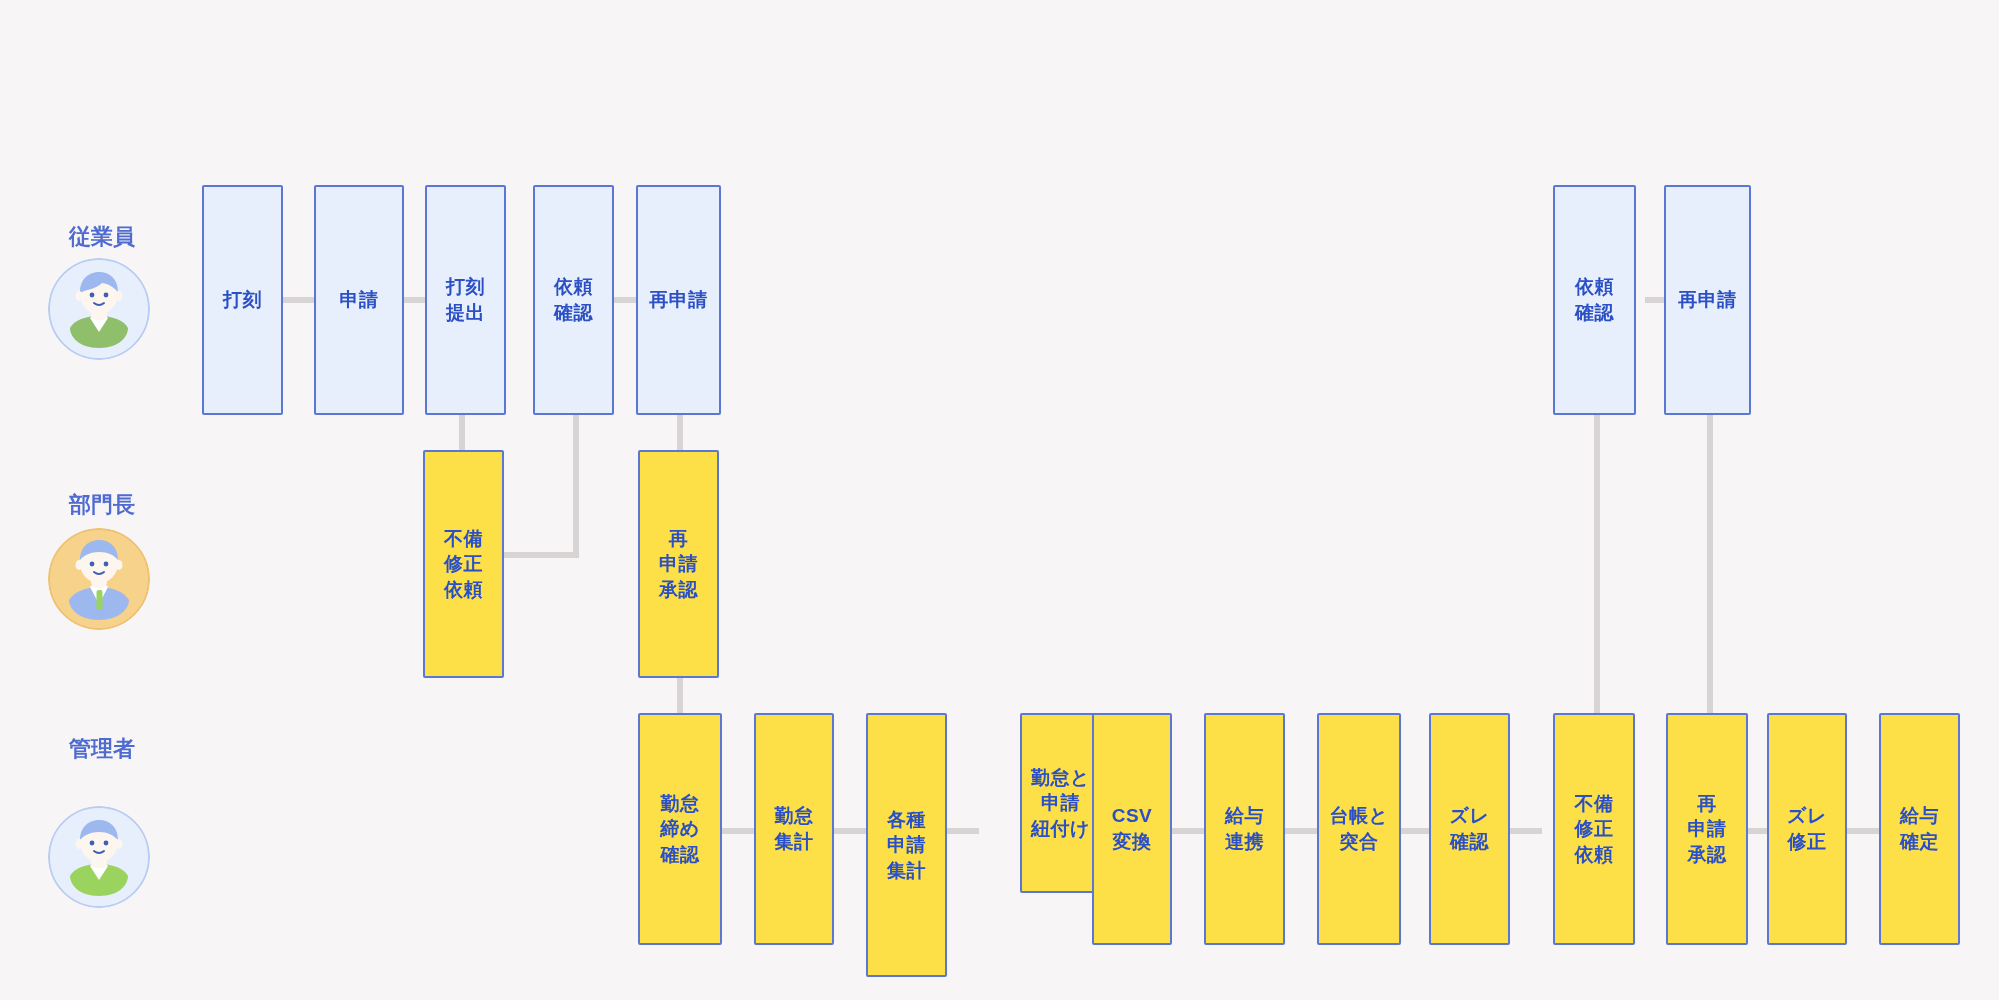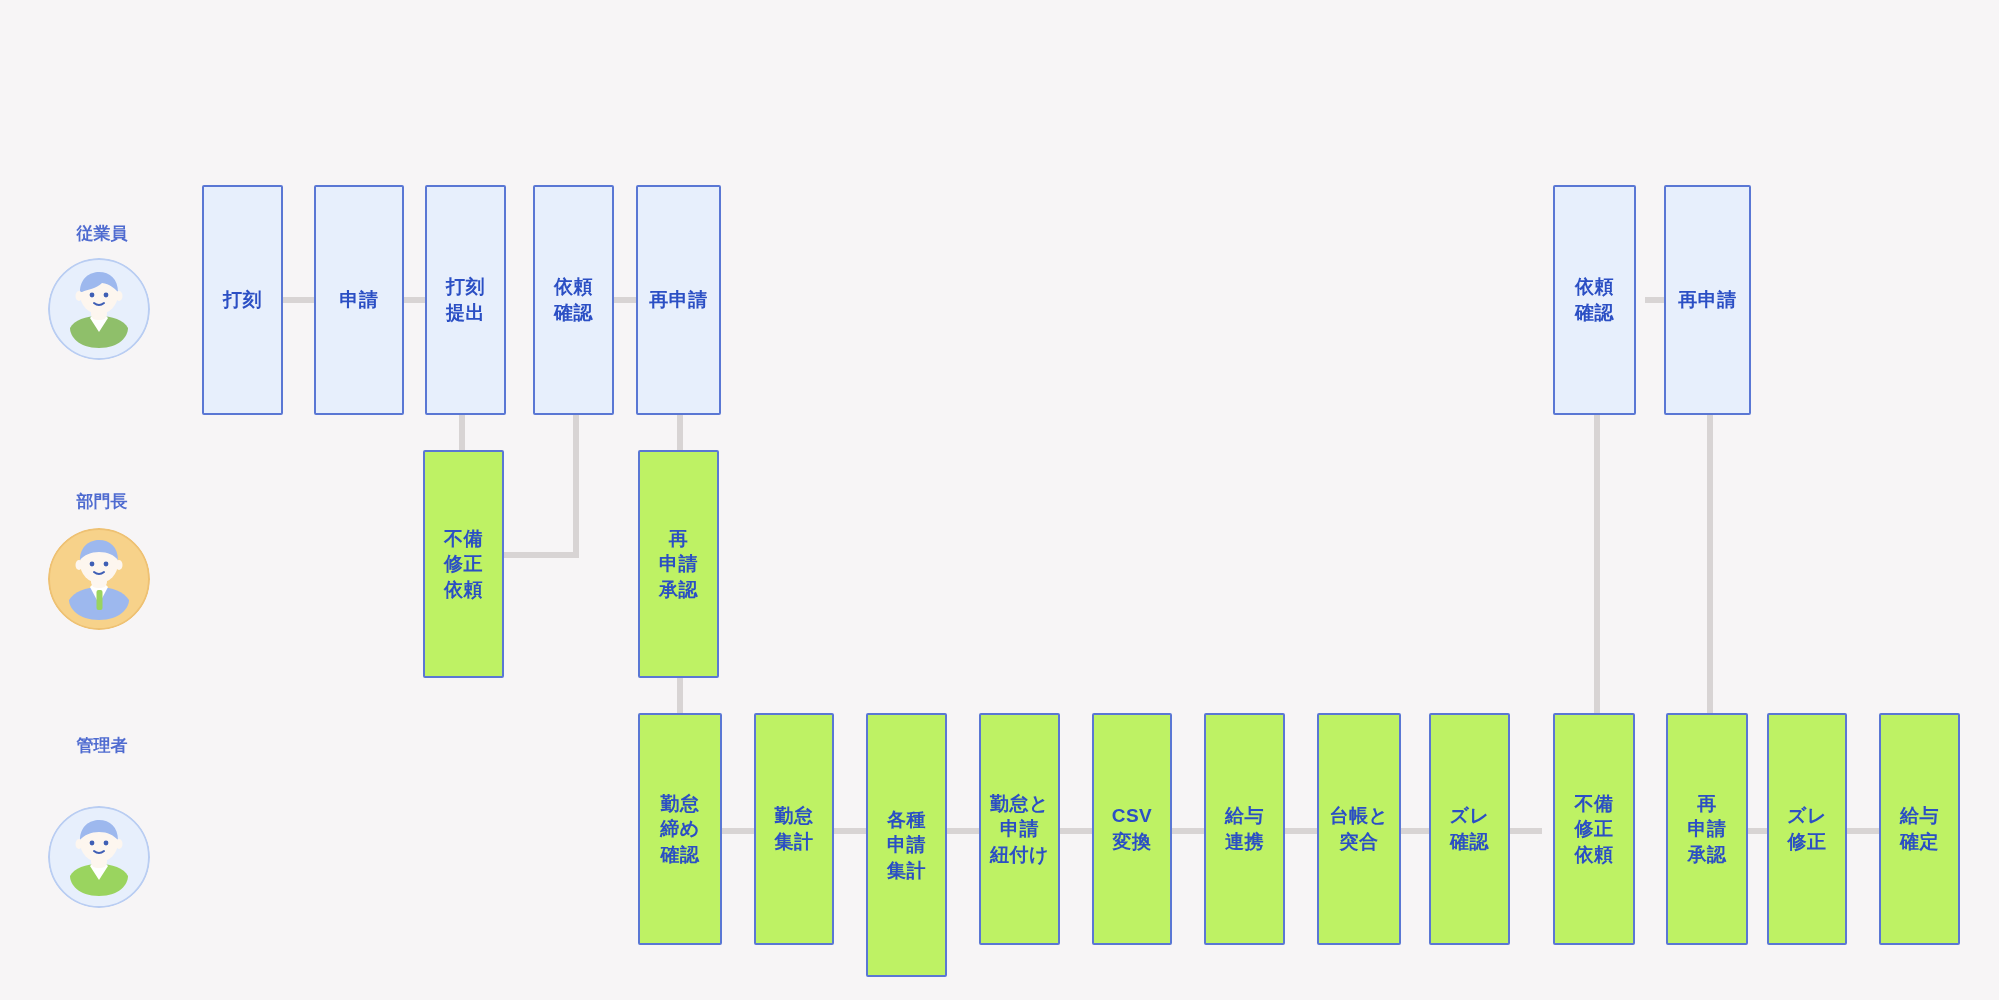--- a/index.html
+++ b/index.html
@@ -30,21 +30,21 @@
     font-size: 35px;
     font-weight: bold;
     color: #2b4fc4;
     letter-spacing: 0.5px;
     white-space: nowrap;
   }
 
   
   .lane-label {
     position: absolute;
-    font-size: 17px;
+    font-size: 22px;
     font-weight: bold;
     color: #4f6bd0;
     white-space: nowrap;
     text-align: center;
     width: 120px;
   }
   .avatar {
     position: absolute;
     width: 102px;
     height: 102px;
@@ -71,21 +71,21 @@
     justify-content: center;
     text-align: center;
     color: #2b4fc4;
     font-size: 19px;
     font-weight: bold;
     line-height: 1.35;
     letter-spacing: 0.5px;
     white-space: pre-line;
   }
   .node.tint { background: #e7effc; }
-  .node.plain { background: #bef264; }
+  .node.plain { background: #fde047; }
 </style>
 </head>
 <body>
 
 <div id="canvas">
 
 
   <div class="lane-label" style="left:42px; top:222px;">従業員</div>
   <div class="avatar" style="left:48px; top:258px;">
     <svg viewBox="0 0 102 102" width="102" height="102" aria-hidden="true">
@@ -185,21 +185,21 @@
 承認</div>
 
   <div class="node plain" style="left:638px;  top:713px; width:84px; height:232px;">勤怠
 締め
 確認</div>
   <div class="node plain" style="left:754px;  top:713px; width:80px; height:232px;">勤怠
 集計</div>
   <div class="node plain" style="left:866px;  top:713px; width:81px; height:264px;">各種
 申請
 集計</div>
-  <div class="node plain" style="left:979px;  top:713px; width:81px; height:232px;">勤怠と
+  <div class="node plain" style="left:1020px;  top:713px; width:81px; height:180px;">勤怠と
 申請
 紐付け</div>
   <div class="node plain" style="left:1092px; top:713px; width:80px; height:232px;">CSV
 変換</div>
   <div class="node plain" style="left:1204px; top:713px; width:81px; height:232px;">給与
 連携</div>
   <div class="node plain" style="left:1317px; top:713px; width:84px; height:232px;">台帳と
 突合</div>
   <div class="node plain" style="left:1429px; top:713px; width:81px; height:232px;">ズレ
 確認</div>

